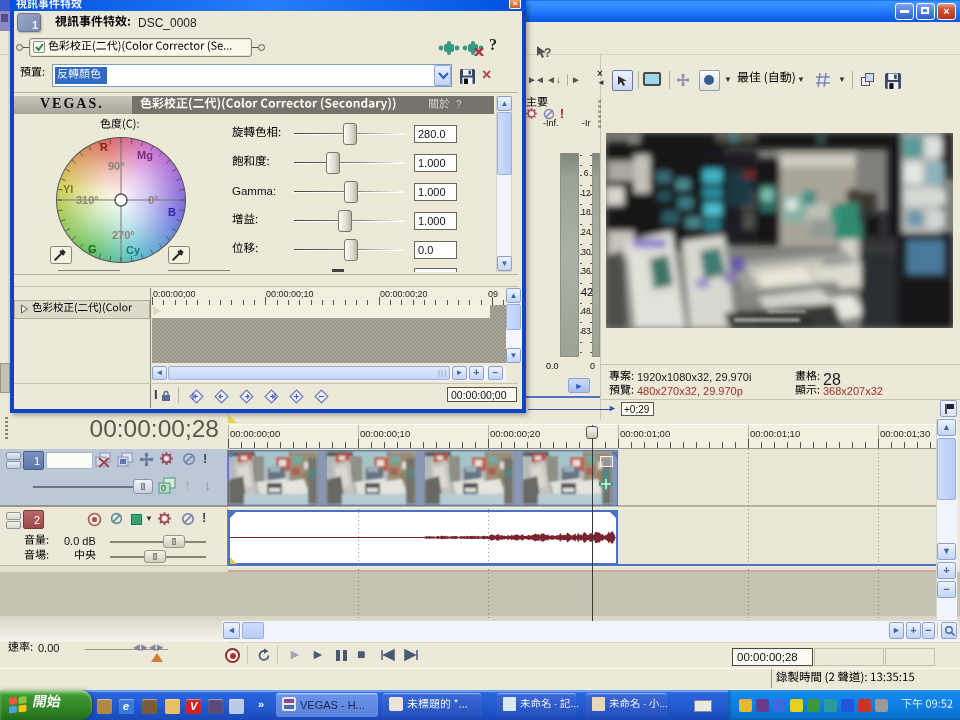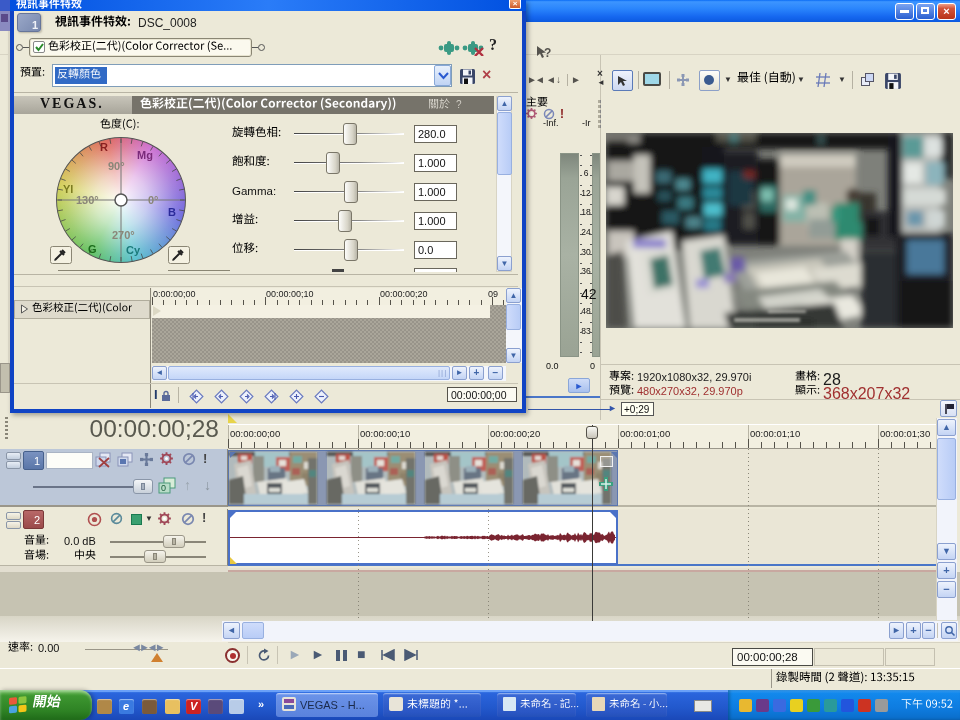--- a/index.html
+++ b/index.html
@@ -44,21 +44,21 @@
 <div class="txt" style="left:543px;top:118px;font-size:9px;color:#111">-Inf.</div>
 <div class="txt" style="left:582px;top:118px;font-size:9px;color:#111">-Ir</div>
 <div class="a" style="left:560px;top:153px;width:19px;height:204px;background:linear-gradient(180deg,#7e877c,#9aa496 12%,#a9b2a4 50%,#9aa394);border:1px solid #8a9486"></div>
 <div class="a" style="left:592px;top:153px;width:8px;height:204px;background:linear-gradient(180deg,#7e877c,#9aa496 12%,#a9b2a4 50%,#9aa394);border:1px solid #8a9486"></div>
 <div class="txt" style="left:581px;top:168px;width:10px;text-align:center;font-size:8.5px;color:#111">6</div>
 <div class="txt" style="left:581px;top:188px;width:10px;text-align:center;font-size:8.5px;color:#111">12</div>
 <div class="txt" style="left:581px;top:207px;width:10px;text-align:center;font-size:8.5px;color:#111">18</div>
 <div class="txt" style="left:581px;top:227px;width:10px;text-align:center;font-size:8.5px;color:#111">24</div>
 <div class="txt" style="left:581px;top:247px;width:10px;text-align:center;font-size:8.5px;color:#111">30</div>
 <div class="txt" style="left:581px;top:266px;width:10px;text-align:center;font-size:8.5px;color:#111">36</div>
-<div class="txt" style="left:581px;top:286px;width:10px;text-align:center;font-size:14px;color:#111">42</div>
+<div class="txt" style="left:581px;top:286px;width:10px;text-align:center;font-size:11px;color:#111">42</div>
 <div class="txt" style="left:581px;top:306px;width:10px;text-align:center;font-size:8.5px;color:#111">48</div>
 <div class="txt" style="left:581px;top:326px;width:10px;text-align:center;font-size:8.5px;color:#111">83</div>
 <div class="a" style="left:580px;top:155px;width:2px;height:1px;background:#555"></div>
 <div class="a" style="left:590px;top:155px;width:2px;height:1px;background:#555"></div>
 <div class="a" style="left:580px;top:165px;width:2px;height:1px;background:#555"></div>
 <div class="a" style="left:590px;top:165px;width:2px;height:1px;background:#555"></div>
 <div class="a" style="left:580px;top:175px;width:2px;height:1px;background:#555"></div>
 <div class="a" style="left:590px;top:175px;width:2px;height:1px;background:#555"></div>
 <div class="a" style="left:580px;top:185px;width:2px;height:1px;background:#555"></div>
 <div class="a" style="left:590px;top:185px;width:2px;height:1px;background:#555"></div>
@@ -261,21 +261,21 @@
     <path transform="translate(0,9.7)" d="M0.6 -0.0V0.6H10.4V-0.0ZM1.8 -3.1V-0.5H9.2V-3.1ZM2.6 -1.6H5.1V-1.0H2.6ZM5.9 -1.6H8.4V-1.0H5.9ZM2.6 -2.6H5.1V-2.1H2.6ZM5.9 -2.6H8.4V-2.1H5.9ZM8.4 -7.0V-6.4H5.9V-7.0ZM5.0 -9.3V-8.6H1.8V-8.1H5.0V-7.5H0.6V-7.0H5.0V-6.4H1.7V-5.8H5.0V-5.3H1.4V-4.8H5.0V-4.2H0.6V-3.6H10.5V-4.2H5.9V-4.8H9.7V-5.3H5.9V-5.8H9.2V-7.0H10.4V-7.5H9.2V-8.6H5.9V-9.3ZM8.4 -7.5H5.9V-8.1H8.4Z M17.3 -7.3H19.7C19.4 -6.6 19.0 -6.0 18.4 -5.5C17.9 -6.0 17.5 -6.6 17.2 -7.1ZM13.2 -9.2V-6.9H11.6V-6.1H13.1C12.8 -4.6 12.0 -2.9 11.3 -1.9C11.5 -1.7 11.7 -1.4 11.7 -1.2C12.3 -1.9 12.8 -3.1 13.2 -4.4V0.9H14.0V-4.7C14.3 -4.2 14.7 -3.6 14.9 -3.3L15.4 -3.9C15.2 -4.2 14.3 -5.3 14.0 -5.6V-6.1H15.3L15.0 -5.9C15.2 -5.8 15.5 -5.5 15.6 -5.3C16.0 -5.7 16.4 -6.0 16.7 -6.5C17.0 -6.0 17.4 -5.4 17.9 -4.9C17.0 -4.1 15.9 -3.6 14.8 -3.2C14.9 -3.0 15.1 -2.7 15.2 -2.5C15.5 -2.6 15.8 -2.8 16.1 -2.9V0.9H16.9V0.4H19.9V0.8H20.7V-3.0L21.2 -2.8C21.4 -3.0 21.6 -3.3 21.7 -3.5C20.7 -3.8 19.7 -4.3 19.0 -4.9C19.8 -5.7 20.4 -6.7 20.8 -7.8L20.3 -8.1L20.1 -8.1H17.7C17.9 -8.4 18.1 -8.7 18.2 -9.0L17.4 -9.3C17.0 -8.1 16.3 -7.1 15.4 -6.3V-6.9H14.0V-9.2ZM16.9 -0.3V-2.4H19.9V-0.3ZM16.6 -3.2C17.3 -3.5 17.9 -3.9 18.4 -4.4C19.0 -3.9 19.6 -3.5 20.3 -3.2Z M23.5 -4.3C23.9 -4.3 24.3 -4.6 24.3 -5.1C24.3 -5.5 23.9 -5.8 23.5 -5.8C23.1 -5.8 22.8 -5.5 22.8 -5.1C22.8 -4.6 23.1 -4.3 23.5 -4.3ZM23.5 0.1C23.9 0.1 24.3 -0.2 24.3 -0.6C24.3 -1.1 23.9 -1.4 23.5 -1.4C23.1 -1.4 22.8 -1.1 22.8 -0.6C22.8 -0.2 23.1 0.1 23.5 0.1Z" fill="#000"></path>
   </svg>
 <div class="txt" style="left:823px;top:371px;font-size:16px;color:#1a1a1a">28</div>
 <svg style="position:absolute;left:609px;top:384px;overflow:visible" width="25" height="13">
     <path transform="translate(0,9.7)" d="M6.1 -4.6H9.3V-3.6H6.1ZM6.1 -2.9H9.3V-1.9H6.1ZM6.1 -6.3H9.3V-5.3H6.1ZM6.4 -1.0C6.0 -0.5 5.0 0.0 4.1 0.4C4.3 0.5 4.5 0.8 4.6 0.9C5.5 0.6 6.6 -0.0 7.1 -0.6ZM8.1 -0.5C8.8 -0.1 9.7 0.5 10.1 0.9L10.7 0.4C10.3 0.0 9.4 -0.6 8.8 -1.0ZM1.0 -6.8C1.7 -6.4 2.7 -5.7 3.2 -5.2H0.4V-4.5H2.2V-0.1C2.2 0.0 2.2 0.1 2.0 0.1C1.9 0.1 1.4 0.1 0.8 0.1C0.9 0.3 1.0 0.6 1.1 0.9C1.8 0.9 2.3 0.8 2.6 0.7C2.9 0.6 3.0 0.4 3.0 -0.1V-4.5H4.2C4.0 -3.9 3.8 -3.3 3.6 -2.9L4.2 -2.7C4.5 -3.3 4.9 -4.3 5.1 -5.1L4.6 -5.2L4.5 -5.2H3.7L4.0 -5.6C3.8 -5.8 3.5 -6.0 3.1 -6.3C3.7 -6.9 4.4 -7.7 4.8 -8.4L4.3 -8.8L4.2 -8.7H0.6V-8.0H3.6C3.3 -7.5 2.9 -7.0 2.5 -6.7C2.1 -6.9 1.8 -7.1 1.4 -7.3ZM5.3 -7.0V-1.2H10.1V-7.0H7.8L8.1 -8.0H10.5V-8.7H4.9V-8.0H7.2C7.2 -7.7 7.1 -7.3 7.0 -7.0Z M13.9 -3.0H19.1V-2.5H13.9ZM13.9 -2.0H19.1V-1.5H13.9ZM13.9 -4.0H19.1V-3.5H13.9ZM17.6 -7.6V-7.1H20.9V-7.6ZM19.9 -6.2H20.6V-5.4H19.9ZM18.7 -6.2H19.4V-5.4H18.7ZM17.6 -6.2H18.2V-5.4H17.6ZM17.0 -6.6V-4.9H21.2V-6.6ZM13.1 -4.5V-1.0H14.7C14.4 -0.2 13.6 0.1 11.5 0.2C11.6 0.4 11.8 0.7 11.8 0.9C14.2 0.6 15.2 0.1 15.5 -1.0H17.2V-0.2C17.2 0.6 17.4 0.7 18.5 0.7C18.7 0.7 20.2 0.7 20.4 0.7C21.2 0.7 21.4 0.5 21.5 -0.7C21.3 -0.7 21.0 -0.8 20.8 -0.9C20.8 -0.0 20.7 0.1 20.3 0.1C20.0 0.1 18.8 0.1 18.6 0.1C18.1 0.1 18.0 0.0 18.0 -0.2V-1.0H19.9V-4.5ZM17.5 -9.2C17.3 -8.6 16.9 -7.9 16.2 -7.4C16.4 -7.3 16.6 -7.1 16.8 -6.9C17.2 -7.2 17.5 -7.6 17.7 -8.0H21.4V-8.6H18.1C18.1 -8.8 18.2 -8.9 18.3 -9.1ZM13.8 -7.8H12.7V-8.3H13.8ZM16.4 -8.9H12.0V-5.0H16.5V-5.5H14.5V-6.2H16.1V-7.8H14.5V-8.3H16.4ZM13.8 -6.2V-5.5H12.7V-6.2ZM12.7 -7.3H15.3V-6.7H12.7Z M23.5 -4.3C23.9 -4.3 24.3 -4.6 24.3 -5.1C24.3 -5.5 23.9 -5.8 23.5 -5.8C23.1 -5.8 22.8 -5.5 22.8 -5.1C22.8 -4.6 23.1 -4.3 23.5 -4.3ZM23.5 0.1C23.9 0.1 24.3 -0.2 24.3 -0.6C24.3 -1.1 23.9 -1.4 23.5 -1.4C23.1 -1.4 22.8 -1.1 22.8 -0.6C22.8 -0.2 23.1 0.1 23.5 0.1Z" fill="#000"></path>
   </svg>
 <div class="txt" style="left:637px;top:385px;font-size:11px;color:#a03030">480x270x32, 29.970p</div>
 <svg style="position:absolute;left:795px;top:384px;overflow:visible" width="25" height="13">
     <path transform="translate(0,9.7)" d="M7.0 -4.6H9.5V-3.6H7.0ZM7.0 -3.0H9.5V-1.9H7.0ZM7.0 -6.3H9.5V-5.3H7.0ZM7.3 -0.9C6.9 -0.5 6.2 0.1 5.5 0.4C5.7 0.5 5.9 0.8 6.0 0.9C6.7 0.6 7.5 -0.0 8.0 -0.6ZM8.7 -0.5C9.2 -0.1 9.8 0.5 10.1 0.9L10.7 0.5C10.4 0.1 9.7 -0.5 9.2 -0.9ZM1.7 -6.8H4.9V-6.0H1.7ZM1.7 -8.2H4.9V-7.4H1.7ZM2.2 -1.1C2.3 -0.5 2.4 0.2 2.4 0.7L3.1 0.6C3.1 0.1 3.0 -0.6 2.8 -1.2ZM3.4 -1.2C3.6 -0.7 3.8 0.0 3.9 0.5L4.5 0.3C4.4 -0.2 4.2 -0.8 3.9 -1.3ZM4.6 -1.4C4.9 -1.0 5.2 -0.3 5.3 0.1L5.9 -0.2C5.8 -0.6 5.5 -1.2 5.2 -1.6ZM1.2 -1.3C1.0 -0.7 0.7 0.1 0.4 0.5L1.0 0.9C1.4 0.4 1.6 -0.5 1.8 -1.1ZM6.4 -7.0V-1.2H10.2V-7.0H8.4L8.6 -8.0H10.4V-8.7H6.1V-8.0H7.8C7.8 -7.7 7.7 -7.3 7.6 -7.0ZM3.5 -3.4C3.6 -3.4 3.8 -3.5 4.5 -3.5C4.2 -3.1 3.9 -2.8 3.8 -2.7C3.6 -2.5 3.4 -2.3 3.2 -2.3L3.4 -1.7V-1.6C3.6 -1.7 3.9 -1.8 5.6 -2.0C5.7 -1.8 5.7 -1.6 5.8 -1.5L6.3 -1.7C6.2 -2.1 5.9 -2.8 5.6 -3.2L5.1 -3.0L5.4 -2.5L4.3 -2.4C4.9 -3.0 5.4 -3.7 5.9 -4.5L5.3 -4.7C5.1 -4.5 5.0 -4.3 4.9 -4.1L4.1 -4.1C4.4 -4.4 4.7 -4.9 4.9 -5.3L4.4 -5.5H5.6V-8.7H1.0V-5.5H1.5C1.3 -4.9 1.0 -4.3 0.8 -4.2C0.7 -4.0 0.6 -4.0 0.5 -3.9C0.6 -3.8 0.7 -3.5 0.7 -3.3C0.8 -3.4 1.0 -3.4 1.7 -3.5C1.5 -3.1 1.2 -2.8 1.1 -2.7C0.8 -2.4 0.7 -2.3 0.5 -2.2C0.6 -2.1 0.7 -1.7 0.7 -1.6C0.9 -1.7 1.1 -1.7 2.7 -1.9L2.8 -1.5L3.3 -1.7C3.2 -2.1 3.0 -2.7 2.7 -3.2L2.3 -3.0C2.3 -2.8 2.4 -2.6 2.5 -2.4L1.5 -2.3C2.1 -2.9 2.6 -3.7 3.1 -4.4L2.5 -4.7C2.4 -4.5 2.3 -4.3 2.1 -4.1L1.4 -4.0C1.7 -4.4 1.9 -4.9 2.1 -5.3L1.6 -5.5H4.2C4.0 -4.9 3.7 -4.4 3.6 -4.2C3.5 -4.1 3.4 -4.0 3.2 -4.0C3.3 -3.8 3.4 -3.5 3.5 -3.4Z M13.5 -3.8C13.1 -2.6 12.3 -1.4 11.4 -0.6C11.6 -0.5 12.0 -0.2 12.2 -0.1C13.0 -0.9 13.8 -2.2 14.4 -3.6ZM18.7 -3.5C19.5 -2.5 20.4 -1.0 20.7 -0.1L21.5 -0.5C21.2 -1.4 20.3 -2.8 19.5 -3.8ZM12.7 -8.5V-7.6H20.4V-8.5ZM11.7 -5.8V-5.0H16.0V0.8H16.9V-5.0H21.4V-5.8Z M23.5 -4.3C23.9 -4.3 24.3 -4.6 24.3 -5.1C24.3 -5.5 23.9 -5.8 23.5 -5.8C23.1 -5.8 22.8 -5.5 22.8 -5.1C22.8 -4.6 23.1 -4.3 23.5 -4.3ZM23.5 0.1C23.9 0.1 24.3 -0.2 24.3 -0.6C24.3 -1.1 23.9 -1.4 23.5 -1.4C23.1 -1.4 22.8 -1.1 22.8 -0.6C22.8 -0.2 23.1 0.1 23.5 0.1Z" fill="#000"></path>
   </svg>
-<div class="txt" style="left:823px;top:385px;font-size:16px;color:#a03030">368x207x32</div>
+<div class="txt" style="left:823px;top:385px;font-size:11px;color:#a03030">368x207x32</div>
 <div class="a" style="left:601px;top:364px;width:359px;height:1px;background:#c8c4b4"></div>
 <div class="a" style="left:601px;top:399px;width:359px;height:1px;background:#c8c4b4"></div>
 <div class="a" style="left:528px;top:409px;width:84px;height:1px;background:#3355aa"></div>
 <div class="txt" style="left:608px;top:403px;font-size:9px;color:#3355aa">►</div>
 <div class="a" style="left:621px;top:402px;width:33px;height:14px;background:#fffff2;border:1px solid #555">
     <span style="position:absolute;left:2px;top:1px;font-size:10px;color:#111">+0;29</span>
   </div>
 <div class="a" style="left:940px;top:400px;width:17px;height:17px;background:linear-gradient(#f4f6fc,#d8e0f4);border:1px solid #8aa0cc;border-radius:2px">
     <svg style="position:absolute;left:3px;top:2px" width="11" height="12">
       <line x1="2" y1="1" x2="2" y2="11" stroke="#223" stroke-width="1.6"></line>
@@ -769,21 +769,21 @@
       <line x1="116.1" y1="91.5" x2="120.4" y2="94.0"></line>
       <line x1="120.4" y1="82.5" x2="125.1" y2="84.2"></line>
       <line x1="123.1" y1="72.9" x2="128.0" y2="73.8"></line>
     </g>
 <circle cx="65" cy="63" r="6" fill="#fff" stroke="#555" stroke-width="1.5"></circle>
 </svg>
 <div class="txt" style="left:100px;top:141px;font-size:11px;font-weight:bold;color:#8a2020">R</div>
 <div class="txt" style="left:137px;top:149px;font-size:11px;font-weight:bold;color:#7a2a7a">Mg</div>
 <div class="txt" style="left:108px;top:160px;font-size:11px;font-weight:bold;color:#8a8678">90°</div>
 <div class="txt" style="left:63px;top:183px;font-size:11px;font-weight:bold;color:#7a7a20">Yl</div>
-<div class="txt" style="left:76px;top:194px;font-size:11px;font-weight:bold;color:#8a8678">130°</div>
+<div class="txt" style="left:76px;top:194px;font-size:11px;font-weight:bold;color:#8a8678">310°</div>
 <div class="txt" style="left:148px;top:194px;font-size:11px;font-weight:bold;color:#8a8678">0°</div>
 <div class="txt" style="left:168px;top:206px;font-size:11px;font-weight:bold;color:#2a2a9a">B</div>
 <div class="txt" style="left:112px;top:229px;font-size:11px;font-weight:bold;color:#8a8678">270°</div>
 <div class="txt" style="left:88px;top:243px;font-size:11px;font-weight:bold;color:#1a6a1a">G</div>
 <div class="txt" style="left:126px;top:244px;font-size:11px;font-weight:bold;color:#1a7a7a">Cy</div>
 <svg class="a" style="left:50px;top:246px" width="22" height="18" viewBox="0 0 22 18">
 <rect x="0.5" y="0.5" width="21" height="17" fill="#f4f1e2" stroke="#8a8674" rx="2"></rect>
 <path d="M5,14 L12,7 M12,4 L15,7 M10,5 L14,9" stroke="#222" stroke-width="2"></path>
 <path d="M4,15 l2,-1 -1,-1 z" fill="#222"></path>
   </svg>

